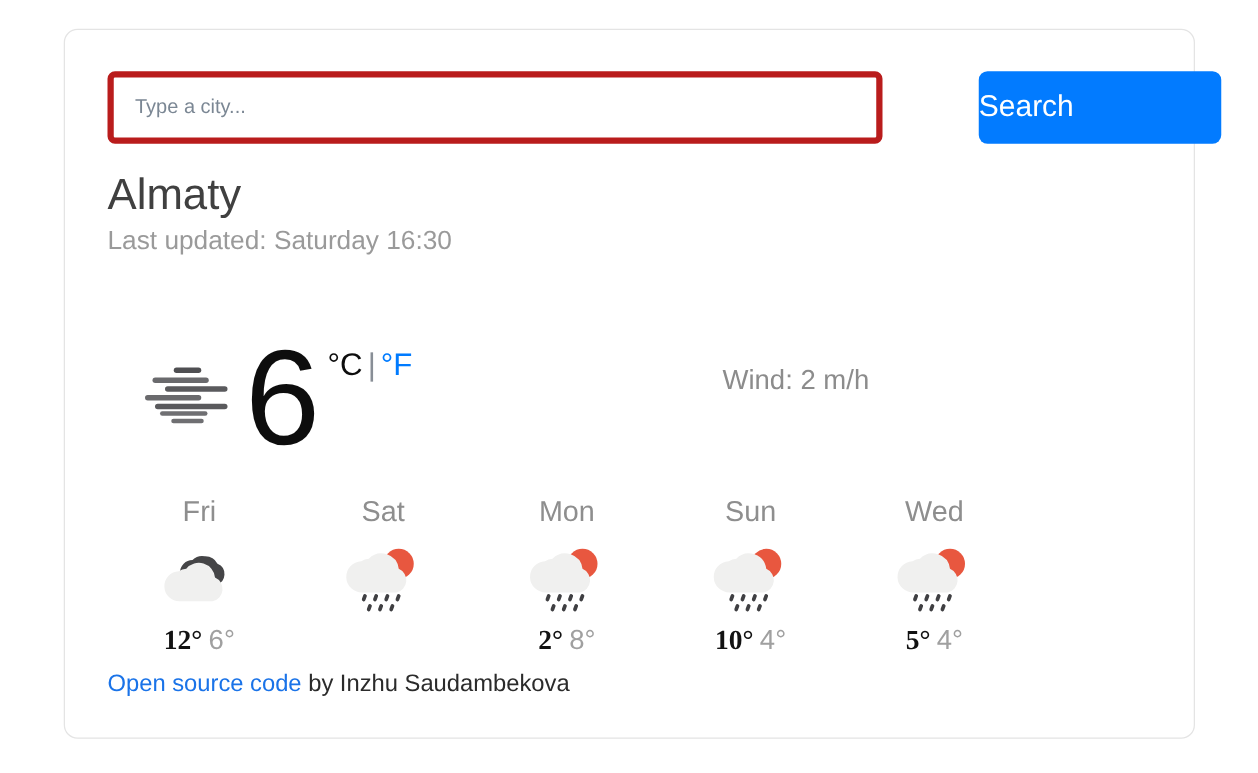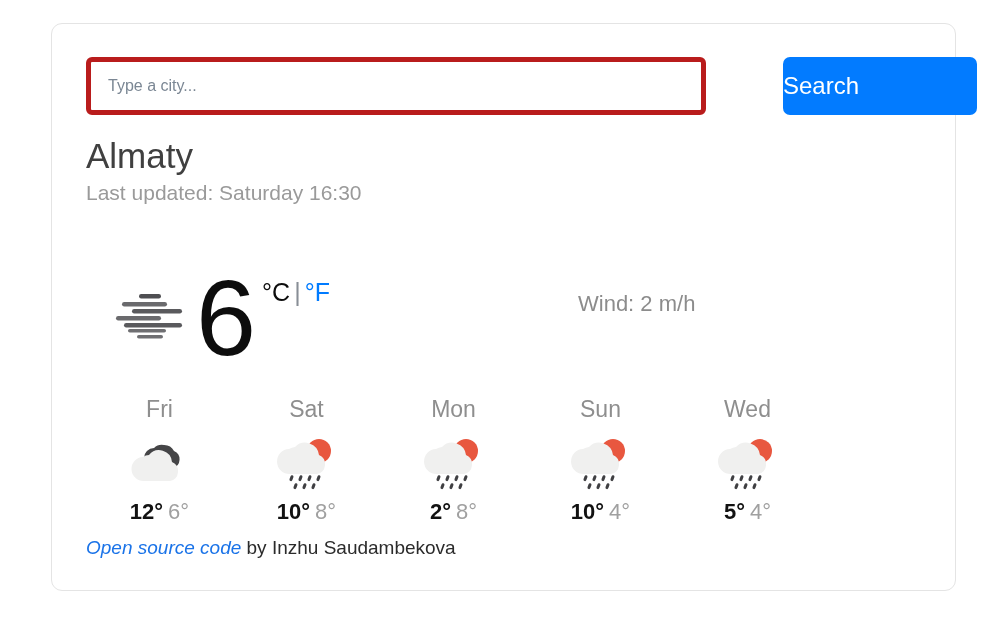--- a/index.html
+++ b/index.html
@@ -175,41 +175,41 @@
   }
   .forecast-icon svg { display: block; }
   .forecast-temps {
     font-size: 22px;
     line-height: 28px;
     white-space: nowrap;
   }
   .temp-max {
     color: #121212;
     font-weight: bold;
+    font-family: Liberation Serif, serif;
   }
   .temp-min {
     color: #a0a0a0;
     margin-left: 5px;
   }
 
   
   .footer {
     position: absolute;
     left: 34px;
     top: 511px;
     font-size: 19px;
     line-height: 26px;
     color: #2b2b2b;
     white-space: nowrap;
   }
   .footer a {
     color: #1a73e8;
     text-decoration: none;
     cursor: pointer;
-    font-style: italic;
   }
 </style>
 </head>
 <body>
 
 <div id="weather-card">
 
   <div class="search-row">
     <input class="search-input" type="text" placeholder="Type a city..." style="">
     <button class="search-button">Search</button>
@@ -264,21 +264,20 @@
             <rect x="16" y="40" width="3" height="6" rx="1.5" transform="rotate(20 17 43)"></rect>
             <rect x="25" y="40" width="3" height="6" rx="1.5" transform="rotate(20 26 43)"></rect>
             <rect x="34" y="40" width="3" height="6" rx="1.5" transform="rotate(20 35 43)"></rect>
             <rect x="43" y="40" width="3" height="6" rx="1.5" transform="rotate(20 44 43)"></rect>
             <rect x="20" y="48" width="3" height="6" rx="1.5" transform="rotate(20 21 51)"></rect>
             <rect x="29" y="48" width="3" height="6" rx="1.5" transform="rotate(20 30 51)"></rect>
             <rect x="38" y="48" width="3" height="6" rx="1.5" transform="rotate(20 39 51)"></rect>
           </g>
         </svg>
       </div>
-      <div class="forecast-temps"><span class="temp-max">10°</span><span class="temp-min">8°</span></div>
     </div>
 
 
     <div class="forecast-day">
       <div class="forecast-name">Mon</div>
       <div class="forecast-icon">
         <svg width="66" height="56" viewBox="0 0 66 56">
           <circle cx="45" cy="16" r="12" fill="#e8573f"></circle>
           <path d="M21 12 a14 14 0 0 1 24 8 a10 10 0 0 1 -2 19 h-27 a12 12 0 0 1 -1 -25 a14 14 0 0 1 6 -2 z" fill="#f0f0ef"></path>
           <g fill="#3f3f42">

